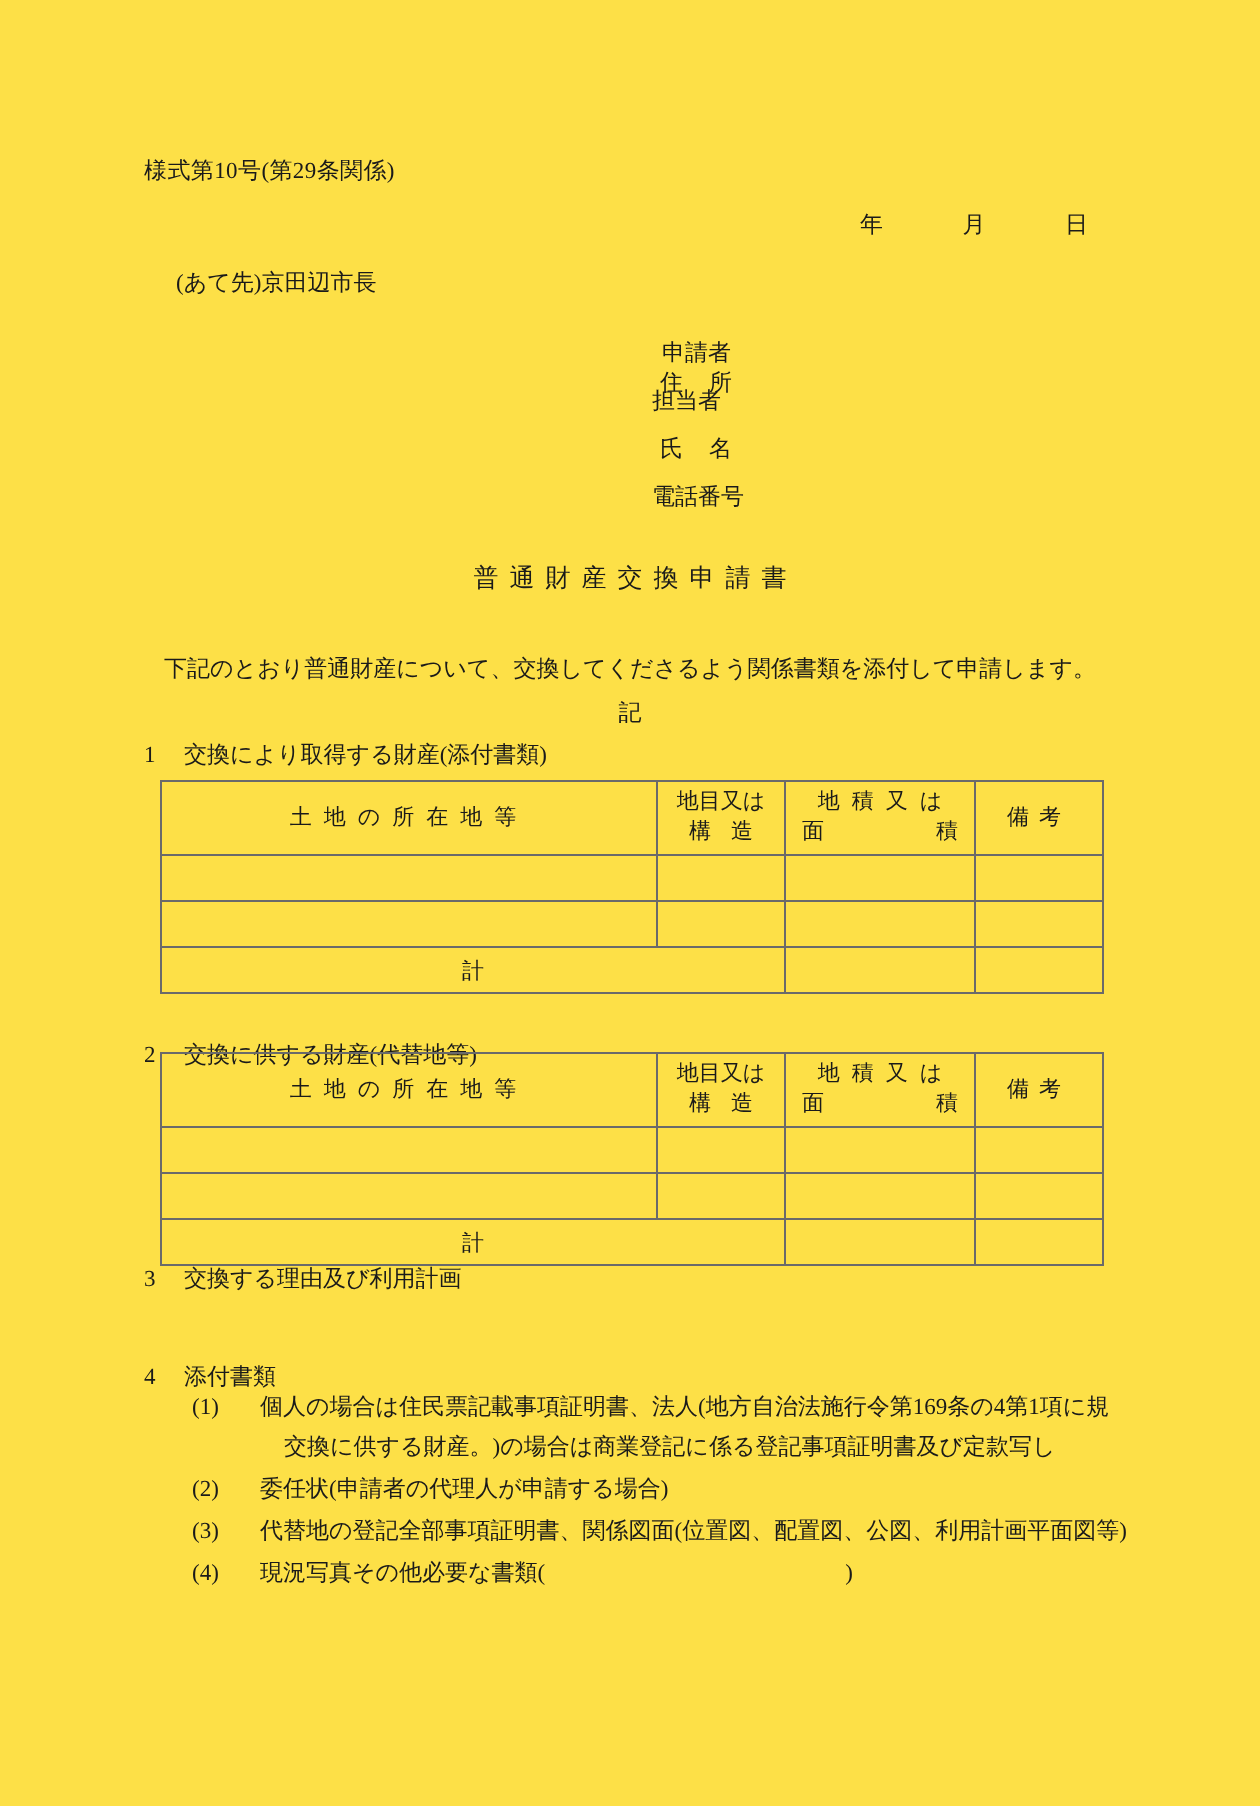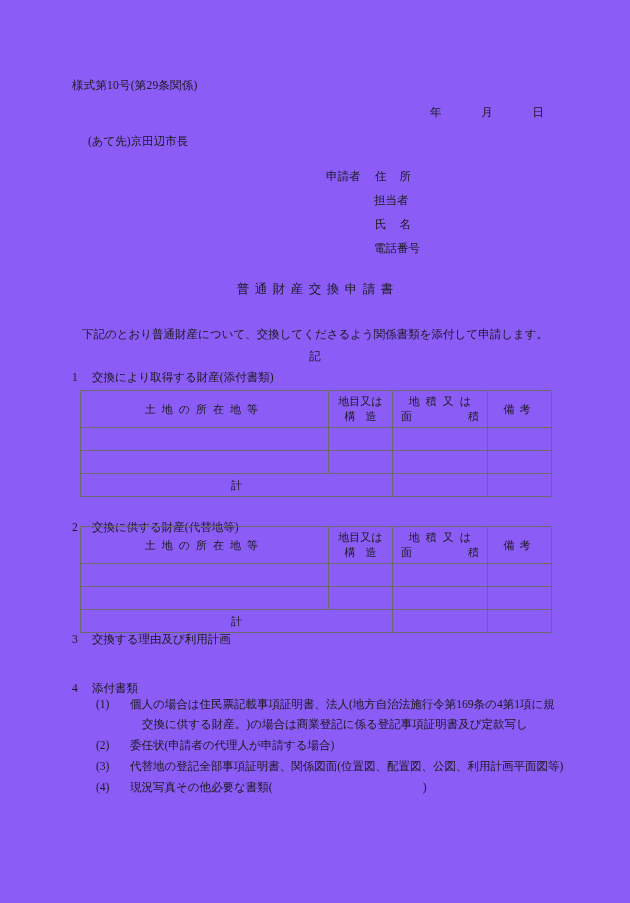--- a/index.html
+++ b/index.html
@@ -13,21 +13,21 @@
     position: relative;
     font-family: "Liberation Serif", "DejaVu Serif", serif;
     color: #1a1a1a;
     font-size: 11px;
     overflow: hidden;
   }
 
   .page {
     position: absolute;
     inset: 0;
-    background: #8b5cf6;
+    background: #fde047;
   }
 
   
   .abs { position: absolute; white-space: nowrap; }
 
   
   #form-code {
     left: 72px;
     top: 78px;
     font-size: 11.5px;
@@ -52,23 +52,24 @@
 
   
   #applicant-block {
     position: absolute;
     left: 326px;
     top: 169px;
     font-size: 11.5px;
   }
   .applicant-row {
     display: flex;
-    align-items: flex-start;
+    align-items: center;
     height: 24px;
     white-space: nowrap;
+    flex-direction: column;
   }
   .applicant-tag {
     width: 48px;
     display: inline-block;
   }
   .applicant-field {
     display: inline-block;
     width: 58px;
   }
   .sp2 {

